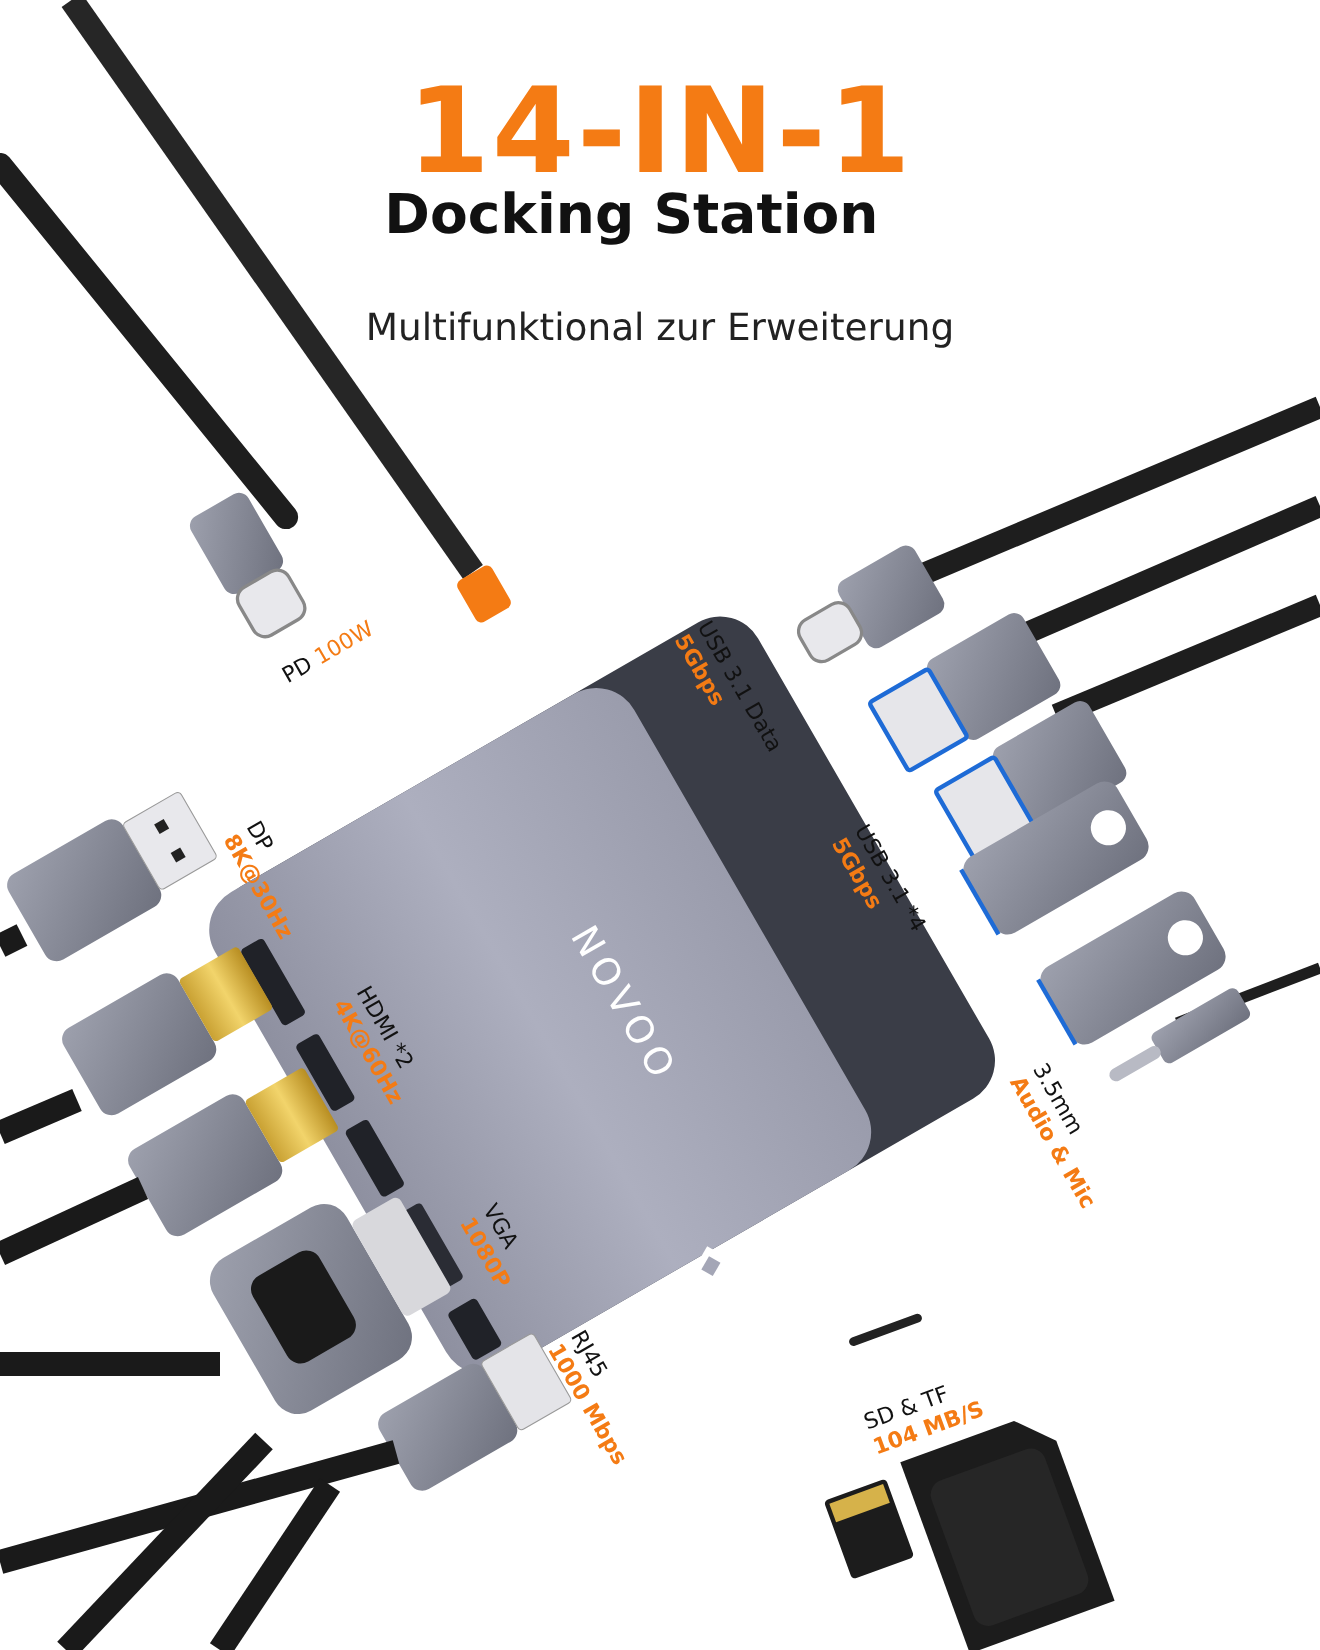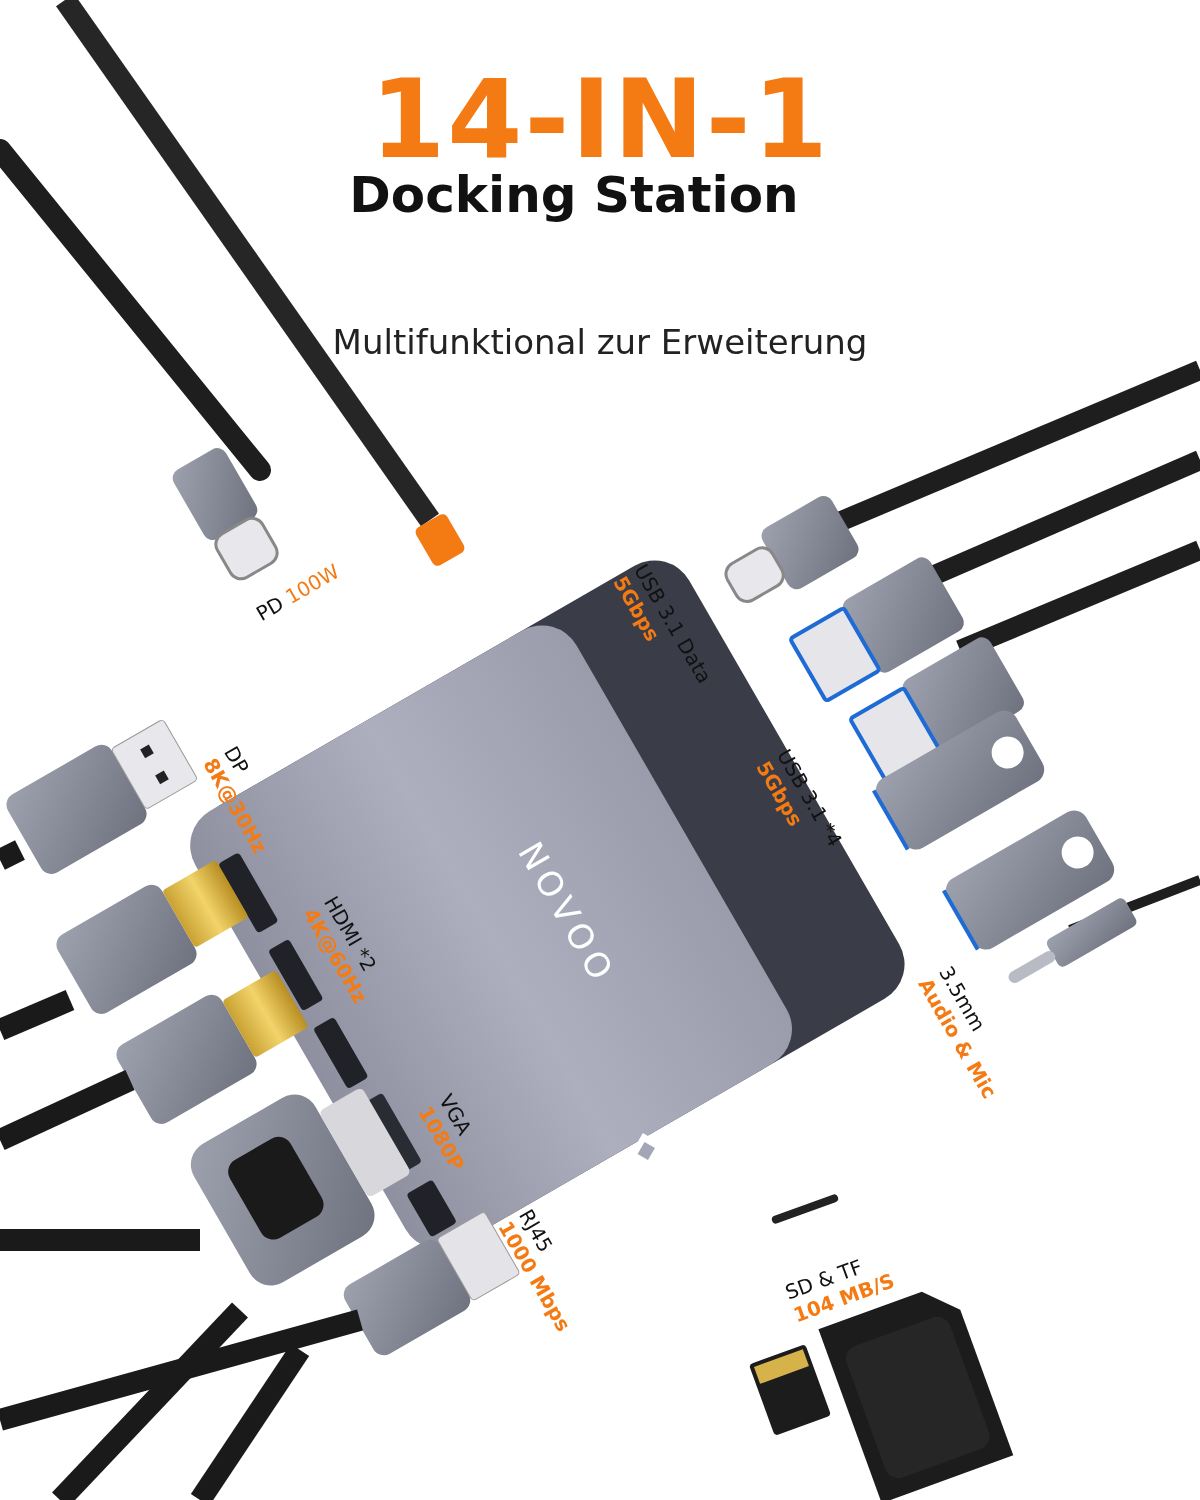--- a/index.html
+++ b/index.html
@@ -1,20 +1,20 @@
 <!DOCTYPE html>
 <html><head>
 <meta charset="utf-8">
 <style>
   html,body{margin:0;padding:0;background:#fff;}
   body{width:1200px;height:1500px;position:relative;overflow:hidden;font-family:"Liberation Sans","DejaVu Sans",sans-serif;}
   .abs{position:absolute;}
   .title-main{left:0;width:1200px;top:66px;text-align:center;font-family:"DejaVu Sans",sans-serif;font-weight:bold;font-size:108px;letter-spacing:2px;line-height:1;}
   .title-sub{left:0;width:1148px;top:170px;text-align:center;font-family:"DejaVu Sans",sans-serif;font-weight:bold;font-size:50px;color:#111;line-height:1;}
-  .tagline{left:0;width:1200px;top:276px;text-align:center;font-family:"DejaVu Sans",sans-serif;font-size:34px;color:#222;line-height:44px;margin-top:44px;}
+  .tagline{left:0;width:1200px;top:276px;text-align:center;font-family:"DejaVu Sans",sans-serif;font-size:34px;color:#222;line-height:44px;}
   .lbl{font-family:"DejaVu Sans",sans-serif;font-size:20px;color:#111;white-space:nowrap;line-height:24px;transform-origin:0 0;}
   .lbl .spec{display:block;font-weight:bold;}
   svg{position:absolute;left:0;top:0;}
 </style>
 </head>
 <body>
 
 <svg width="1200" height="1500" viewBox="0 0 1200 1500">
   <defs>
     <linearGradient id="hubg" x1="0" y1="0" x2="1" y2="0">

